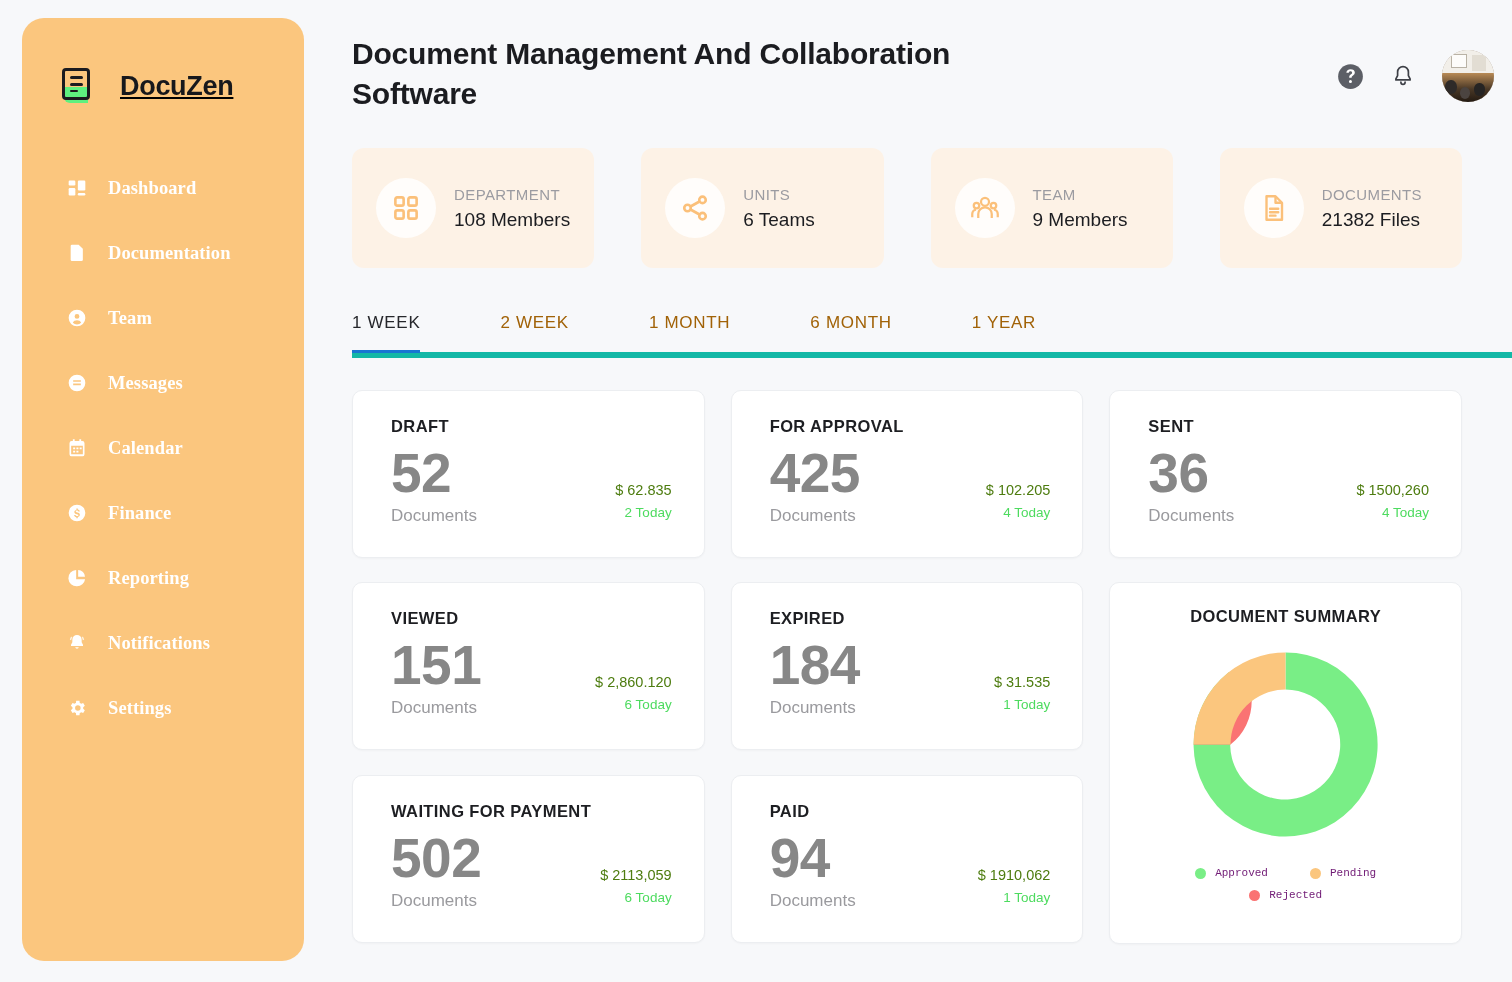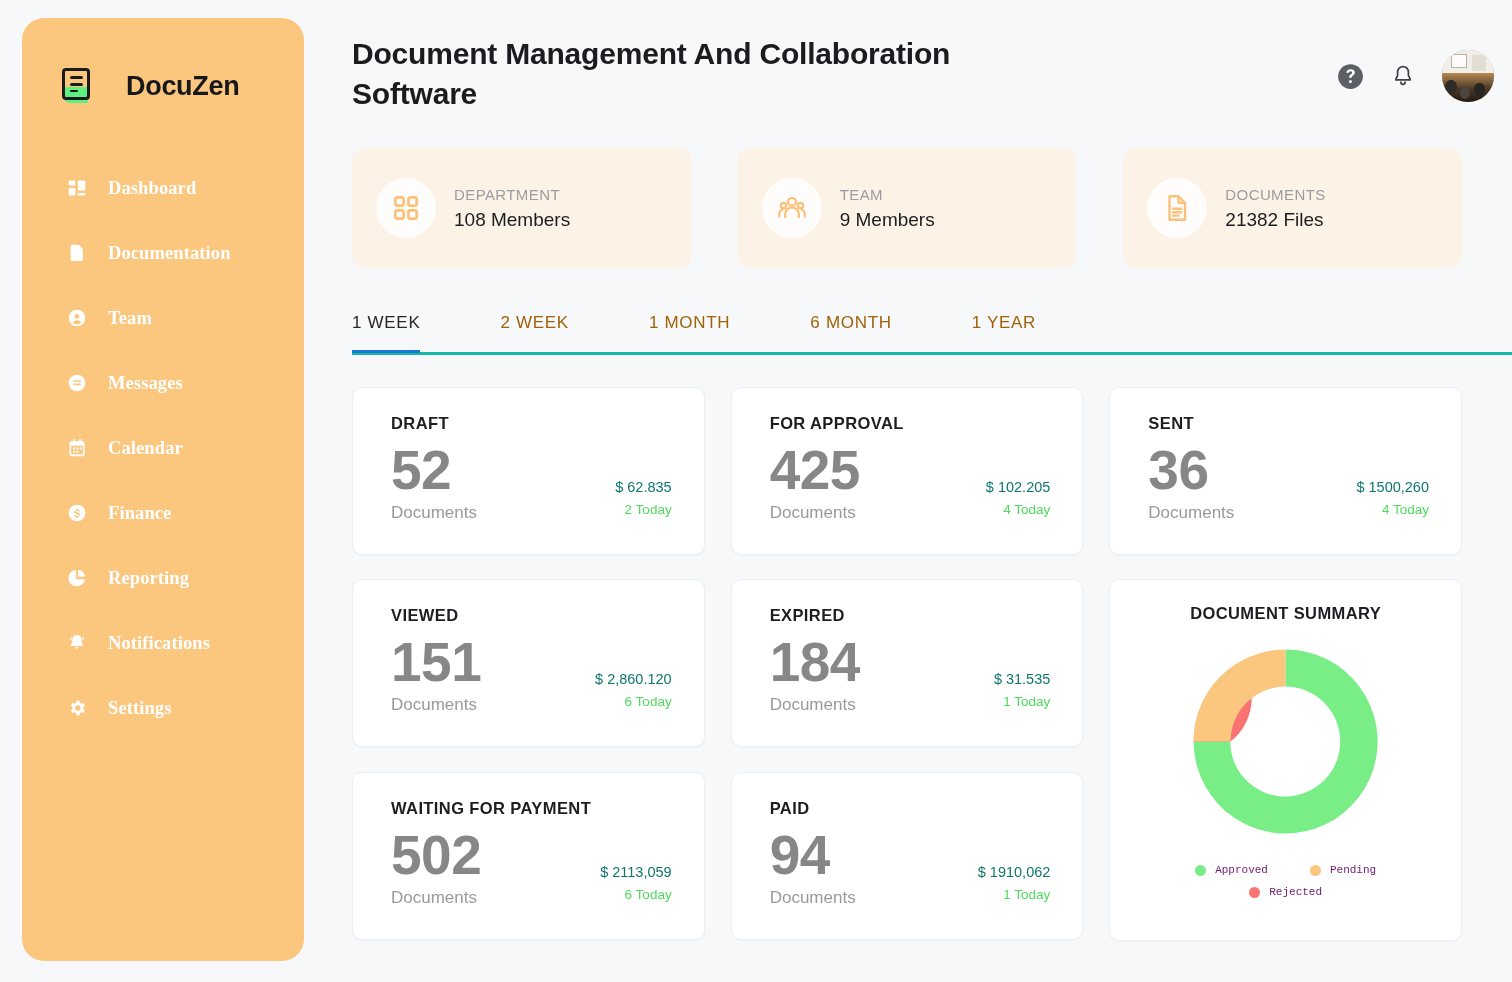--- a/index.html
+++ b/index.html
@@ -12,21 +12,21 @@
   .app { position: relative; width: 1512px; height: 982px; }
 
   
   .sidebar {
     position: absolute; left: 22px; top: 18px;
     width: 282px; height: 943px;
     background: #fbc67e;
     border-radius: 22px;
     padding-top: 38px;
   }
-  .brand { display: flex; align-items: center; gap: 30px; padding-left: 40px; height: 60px; }
+  .brand { display: flex; align-items: center; gap: 24px; padding-left: 40px; height: 60px; text-decoration: underline; }
   .brand-logo { position: relative; width: 34px; height: 36px; flex: none; }
   .brand-logo .leaf {
     position: absolute; left: 2px; bottom: 1px; width: 24px; height: 16px;
     background: #5ff07f; border-radius: 0 0 0 6px;
   }
   .brand-logo .doc {
     position: absolute; left: 0; top: 0; width: 28px; height: 32px;
     border: 3.2px solid #1b1b1f; border-radius: 4px; background: transparent;
   }
   .brand-logo .doc i {
@@ -86,21 +86,21 @@
     width: 60px; height: 60px; border-radius: 50%; background: #fffdfb;
     display: flex; align-items: center; justify-content: center; flex: none;
   }
   .pill-icon svg { width: 30px; height: 30px; }
   .pill-label { font-size: 15px; color: #9b9ba1; letter-spacing: 0.4px; margin-bottom: 6px; }
   .pill-value { font-size: 19px; color: #1c1d21; }
 
   
   .tabs {
     display: flex; gap: 0; margin-top: 44px; padding-right: 50px;
-    border-bottom: 3px solid #14b8a6;
+    border-bottom: 6px solid #14b8a6;
   }
   .tab {
     font-size: 17px; color: #a16207; letter-spacing: 0.7px;
     padding: 0 0 17px 0; margin-right: 80px; cursor: pointer;
     border-bottom: 3px solid transparent; position: relative; top: 1px;
   }
   .tab.active { color: #26272b; border-bottom-color: #1976d2; }
 
   
   .grid {
@@ -113,21 +113,21 @@
     box-shadow: 0 1px 2px rgba(16,24,40,0.03);
   }
   .card-title { font-size: 16.5px; font-weight: bold; color: #1d1e22; letter-spacing: 0.4px; }
   .card-body { display: flex; align-items: flex-end; justify-content: space-between; margin-top: 8px; }
   .card-left { }
   .card-number {
     font-size: 55px; font-weight: bold; color: #878787; line-height: 1.08; letter-spacing: -0.5px;
   }
   .card-unit { font-size: 17px; color: #9a9a9e; margin-top: 2px; }
   .card-right { text-align: right; padding-bottom: 6px; padding-right: 4px; }
-  .card-amount { font-size: 14.5px; color: #0f766e; }
+  .card-amount { font-size: 14.5px; color: #4d7c0f; }
   .card-today { font-size: 13.5px; color: #4ddb5f; margin-top: 7px; }
 
   
   .donut-card {
     grid-row: span 2; height: 362px;
     display: flex; flex-direction: column; align-items: center;
     padding: 24px 20px 0 20px;
   }
   .donut-title { font-size: 16.5px; font-weight: bold; color: #1d1e22; letter-spacing: 0.4px; }
   .donut-wrap { margin-top: 16px; }
@@ -286,20 +286,34 @@
               <rect x="3.5" y="13.9" width="6.6" height="6.6" rx="1.4"></rect>
               <rect x="13.9" y="13.9" width="6.6" height="6.6" rx="1.4"></rect>
             </svg>
         </span>
         <span>
           <span class="pill-label" style="display:block">DEPARTMENT</span>
           <span class="pill-value" style="display:block">108 Members</span>
         </span>
       </div>
 
+      <div class="pill">
+        <span class="pill-icon">
+          <svg viewBox="0 0 24 24" fill="none" stroke="#fbc07a" stroke-width="2.1">
+              <circle cx="18" cy="5.5" r="2.6"></circle>
+              <circle cx="6" cy="12" r="2.6"></circle>
+              <circle cx="18" cy="18.5" r="2.6"></circle>
+              <path d="M8.4 10.8 15.6 6.8M8.4 13.2l7.2 4"></path>
+            </svg>
+        </span>
+        <span>
+          <span class="pill-label" style="display:block">UNITS</span>
+          <span class="pill-value" style="display:block">6 Teams</span>
+        </span>
+      </div>
 
       <div class="pill">
         <span class="pill-icon">
           <svg viewBox="0 0 24 24" fill="none" stroke="#fbc07a" stroke-width="1.8">
               <circle cx="12" cy="7" r="3.2"></circle>
               <path d="M6.6 20v-3.2A5.4 5.4 0 0 1 12 11.4a5.4 5.4 0 0 1 5.4 5.4V20"></path>
               <circle cx="5.2" cy="10" r="2.2"></circle>
               <path d="M1.8 19.4v-2.6a3.5 3.5 0 0 1 3-3.4"></path>
               <circle cx="18.8" cy="10" r="2.2"></circle>
               <path d="M22.2 19.4v-2.6a3.5 3.5 0 0 0-3-3.4"></path>

